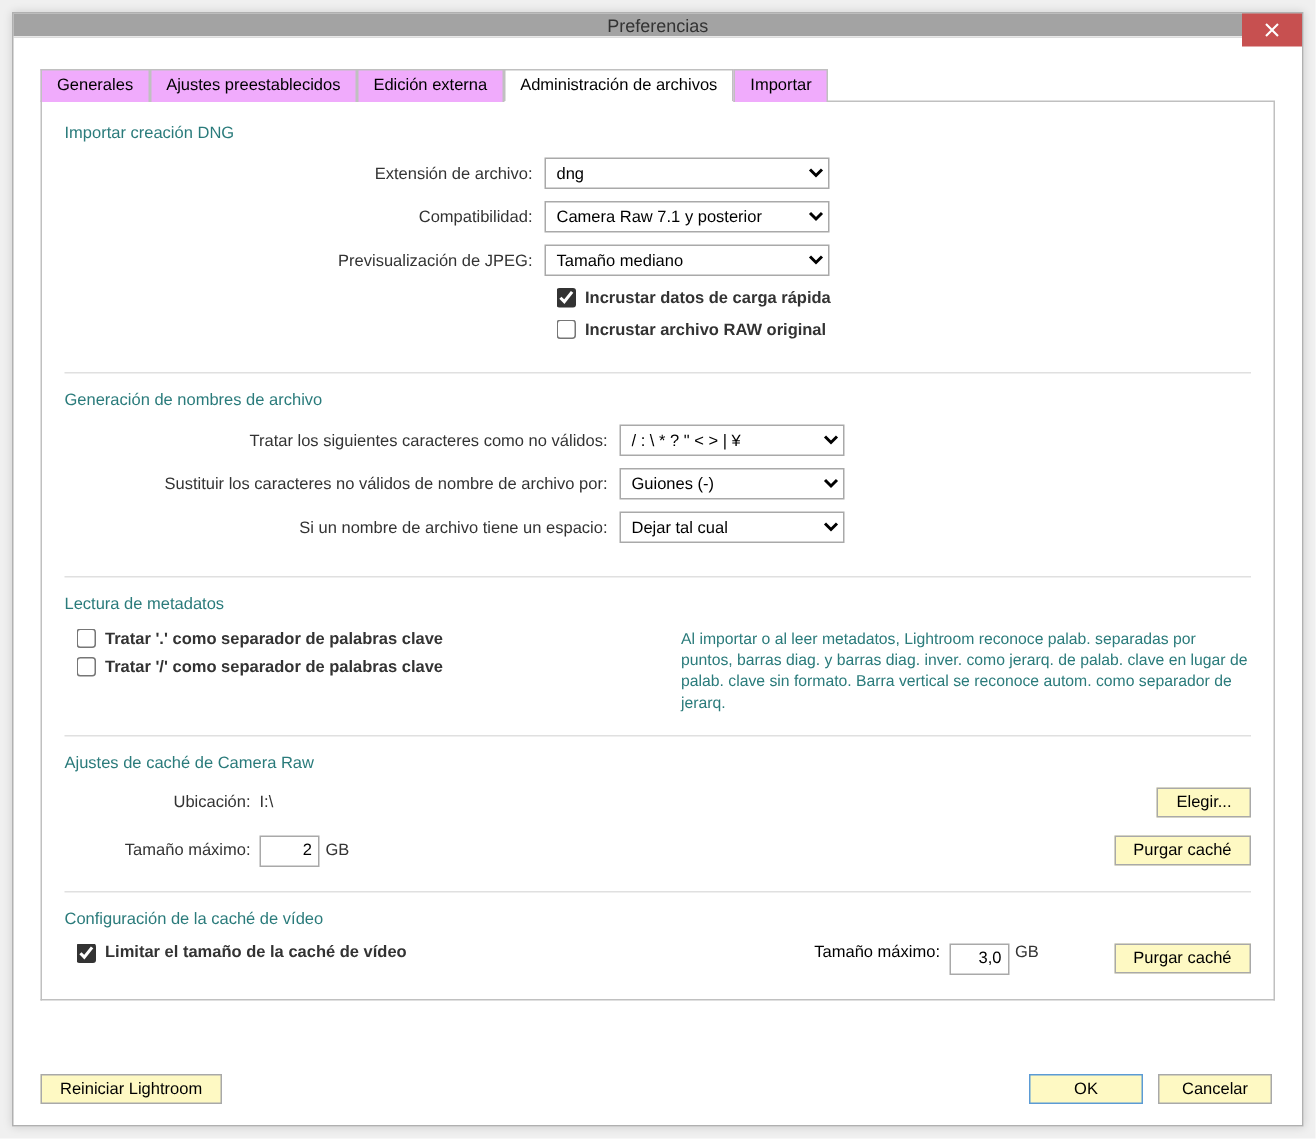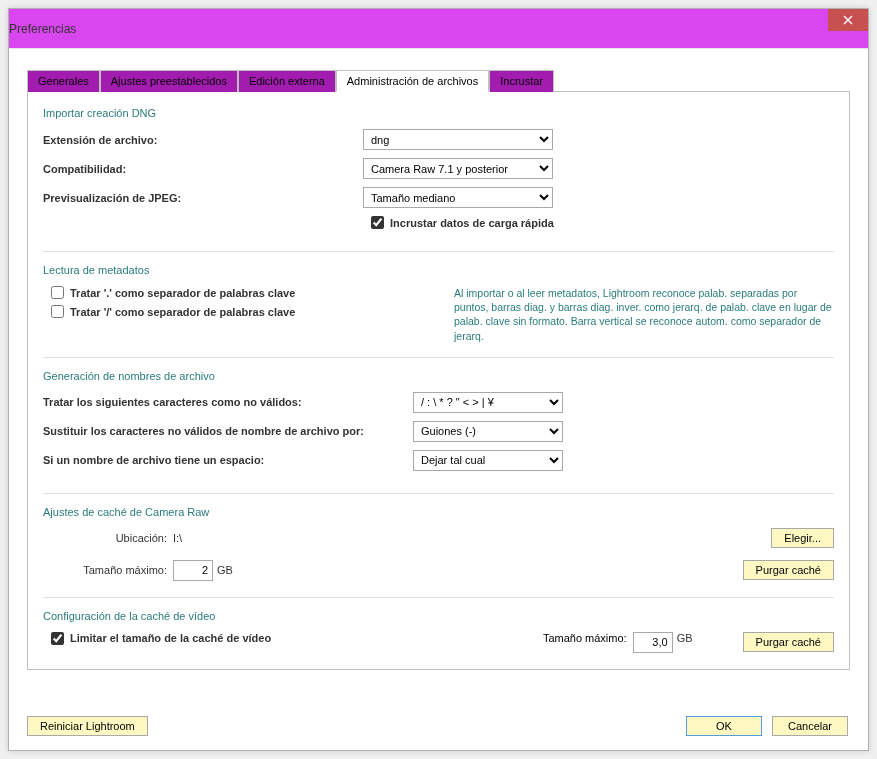--- a/index.html
+++ b/index.html
@@ -1,31 +1,31 @@
 <!DOCTYPE html>
 <html><head>
 <meta charset="utf-8">
 <style>
   * { box-sizing: border-box; font-family: "Segoe UI", Tahoma, sans-serif; font-size: 11px; }
   body { margin: 0; background: #f0f0f0; padding: 8px; }
   .window { width: 861px; height: 743px; background: #fff; border: 1px solid #b0b0b0; box-shadow: 0 0 6px rgba(0,0,0,0.15); position: relative; }
-  .titlebar { height: 40px; background: #d946ef; border-bottom: 1px solid #e8e8e8; display: flex; align-items: center; justify-content: flex-start; position: relative; }
+  .titlebar { height: 16px; background: #a3a3a3; border-bottom: 1px solid #e8e8e8; display: flex; align-items: center; justify-content: center; position: relative; }
   .titlebar .title { font-size: 12px; color: #333; }
   .close-btn { position: absolute; right: 0; top: 0; width: 40px; height: 22px; background: #c75050; display: flex; align-items: center; justify-content: center; color: #fff; cursor: pointer; }
   .close-btn svg { width: 10px; height: 10px; }
   .content { padding: 20px 18px 0 18px; }
   .tabs { display: flex; border-bottom: 1px solid #c0c0c0; margin-bottom: 0; }
-  .tab { padding: 4px 10px; border: 1px solid #c0c0c0; border-bottom: none; background: #a21caf; margin-right: 0px; cursor: pointer; position: relative; top: 1px; }
+  .tab { padding: 4px 10px; border: 1px solid #c0c0c0; border-bottom: none; background: #f0abfc; margin-right: 0px; cursor: pointer; position: relative; top: 1px; }
   .tab.active { background: #fff; border-bottom: 1px solid #fff; }
   .panel { border: 1px solid #c0c0c0; border-top: none; padding: 15px 15px 12px 15px; }
   .group-label { color: #2a7b7b; font-size: 11px; margin-bottom: 10px; margin-top: 0; }
   .group { border-bottom: 1px solid #e0e0e0; padding-bottom: 14px; margin-bottom: 12px; }
   .group:last-child { border-bottom: none; }
   .row { display: flex; align-items: center; margin-bottom: 8px; }
-  .row-label { width: 320px; text-align: left; padding-right: 8px; color: #333; font-weight: bold; }
+  .row-label { width: 320px; text-align: right; padding-right: 8px; color: #333; }
   select { width: 190px; height: 21px; border: 1px solid #a9a9a9; background: #fff; font-size: 11px; padding-left: 3px; }
   .check-row { display: flex; align-items: center; margin-left: 328px; margin-bottom: 8px; }
   .check-row.left { margin-left: 8px; margin-bottom: 6px; }
   input[type=checkbox] { width: 13px; height: 13px; margin: 0 6px 0 0; accent-color: #333; }
   .cb-label { color: #333; font-weight: bold; }
   .meta-help { color: #2a7b7b; font-size: 10.5px; line-height: 1.35; max-width: 380px; }
   .meta-flex { display: flex; justify-content: space-between; }
   .meta-left { flex: 0 0 auto; }
   .cache-row { display: flex; align-items: center; margin-bottom: 12px; }
   .cache-label { width: 130px; text-align: right; padding-right: 6px; color: #333; }
@@ -53,21 +53,21 @@
         </svg>
     </div>
   </div>
 
   <div class="content">
     <div class="tabs">
       <div class="tab">Generales</div>
       <div class="tab">Ajustes preestablecidos</div>
       <div class="tab">Edición externa</div>
       <div class="tab active">Administración de archivos</div>
-      <div class="tab">Incrustar</div>
+      <div class="tab">Importar</div>
     </div>
 
     <div class="panel">
 
       <div class="group">
         <div class="group-label">Importar creación DNG</div>
         <div class="row">
           <div class="row-label">Extensión de archivo:</div>
           <select><option>dng</option></select>
         </div>
@@ -76,52 +76,56 @@
           <select><option>Camera Raw 7.1 y posterior</option></select>
         </div>
         <div class="row">
           <div class="row-label">Previsualización de JPEG:</div>
           <select><option>Tamaño mediano</option></select>
         </div>
         <div class="check-row">
           <input type="checkbox" checked="" style="">
           <span class="cb-label">Incrustar datos de carga rápida</span>
         </div>
+        <div class="check-row">
+          <input type="checkbox" style="">
+          <span class="cb-label">Incrustar archivo RAW original</span>
+        </div>
+      </div>
+
+      <div class="group">
+        <div class="group-label">Generación de nombres de archivo</div>
+        <div class="row">
+          <div class="row-label" style="width:370px">Tratar los siguientes caracteres como no válidos:</div>
+          <select style="width:150px"><option>/ : \ * ? " &lt; &gt; | ¥</option></select>
+        </div>
+        <div class="row">
+          <div class="row-label" style="width:370px">Sustituir los caracteres no válidos de nombre de archivo por:</div>
+          <select style="width:150px"><option>Guiones (-)</option></select>
+        </div>
+        <div class="row">
+          <div class="row-label" style="width:370px">Si un nombre de archivo tiene un espacio:</div>
+          <select style="width:150px"><option>Dejar tal cual</option></select>
+        </div>
       </div>
 
       <div class="group">
         <div class="group-label">Lectura de metadatos</div>
         <div class="meta-flex">
           <div class="meta-left">
             <div class="check-row left">
               <input type="checkbox" style="">
               <span class="cb-label">Tratar '.' como separador de palabras clave</span>
             </div>
             <div class="check-row left">
               <input type="checkbox" style="">
               <span class="cb-label">Tratar '/' como separador de palabras clave</span>
             </div>
           </div>
           <div class="meta-help">Al importar o al leer metadatos, Lightroom reconoce palab. separadas por puntos, barras diag. y barras diag. inver. como jerarq. de palab. clave en lugar de palab. clave sin formato. Barra vertical se reconoce autom. como separador de jerarq.</div>
-        </div>
-      </div>
-
-      <div class="group">
-        <div class="group-label">Generación de nombres de archivo</div>
-        <div class="row">
-          <div class="row-label" style="width:370px">Tratar los siguientes caracteres como no válidos:</div>
-          <select style="width:150px"><option>/ : \ * ? " &lt; &gt; | ¥</option></select>
-        </div>
-        <div class="row">
-          <div class="row-label" style="width:370px">Sustituir los caracteres no válidos de nombre de archivo por:</div>
-          <select style="width:150px"><option>Guiones (-)</option></select>
-        </div>
-        <div class="row">
-          <div class="row-label" style="width:370px">Si un nombre de archivo tiene un espacio:</div>
-          <select style="width:150px"><option>Dejar tal cual</option></select>
         </div>
       </div>
 
       <div class="group">
         <div class="group-label">Ajustes de caché de Camera Raw</div>
         <div class="cache-row">
           <div class="cache-label">Ubicación:</div>
           <div class="cache-value">I:\</div>
           <button class="btn">Elegir...</button>
         </div>

